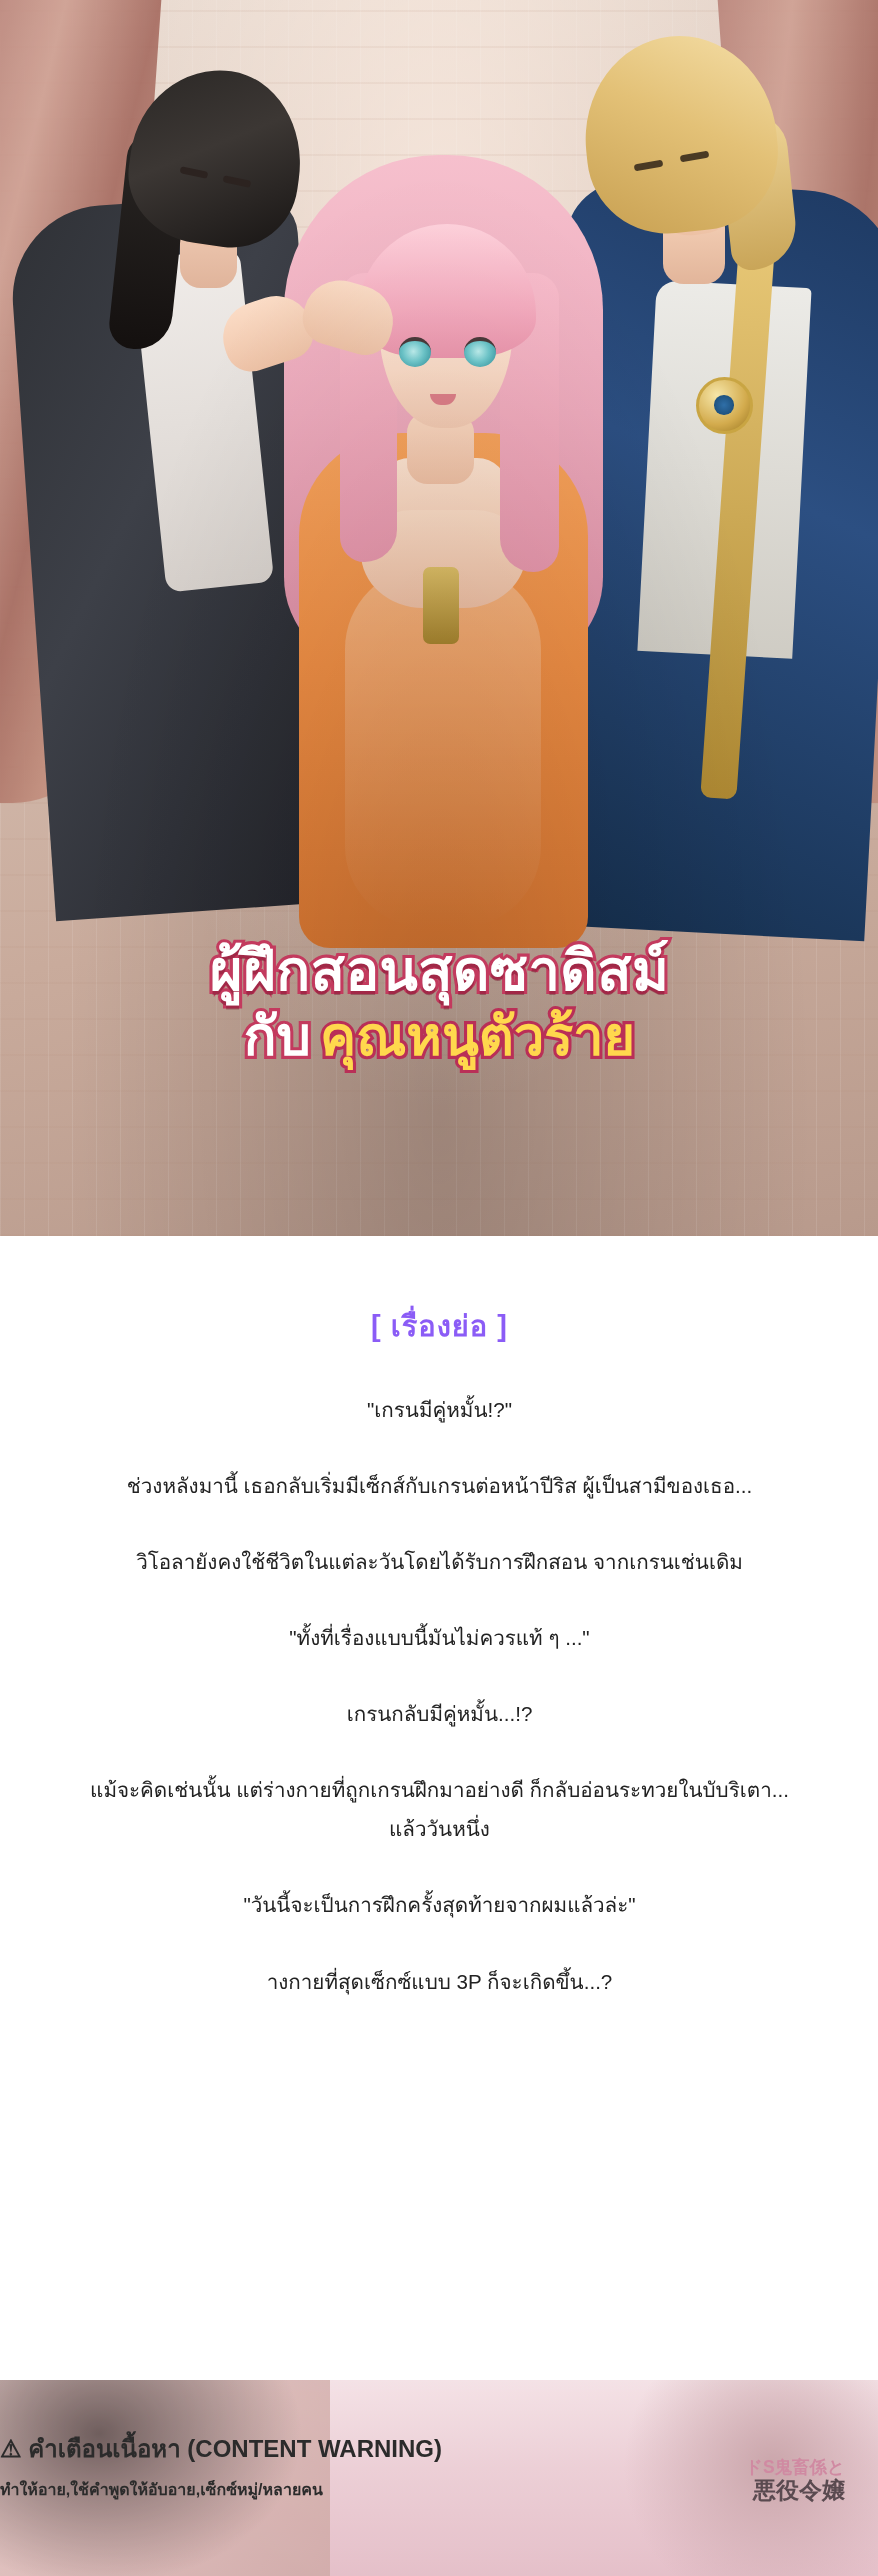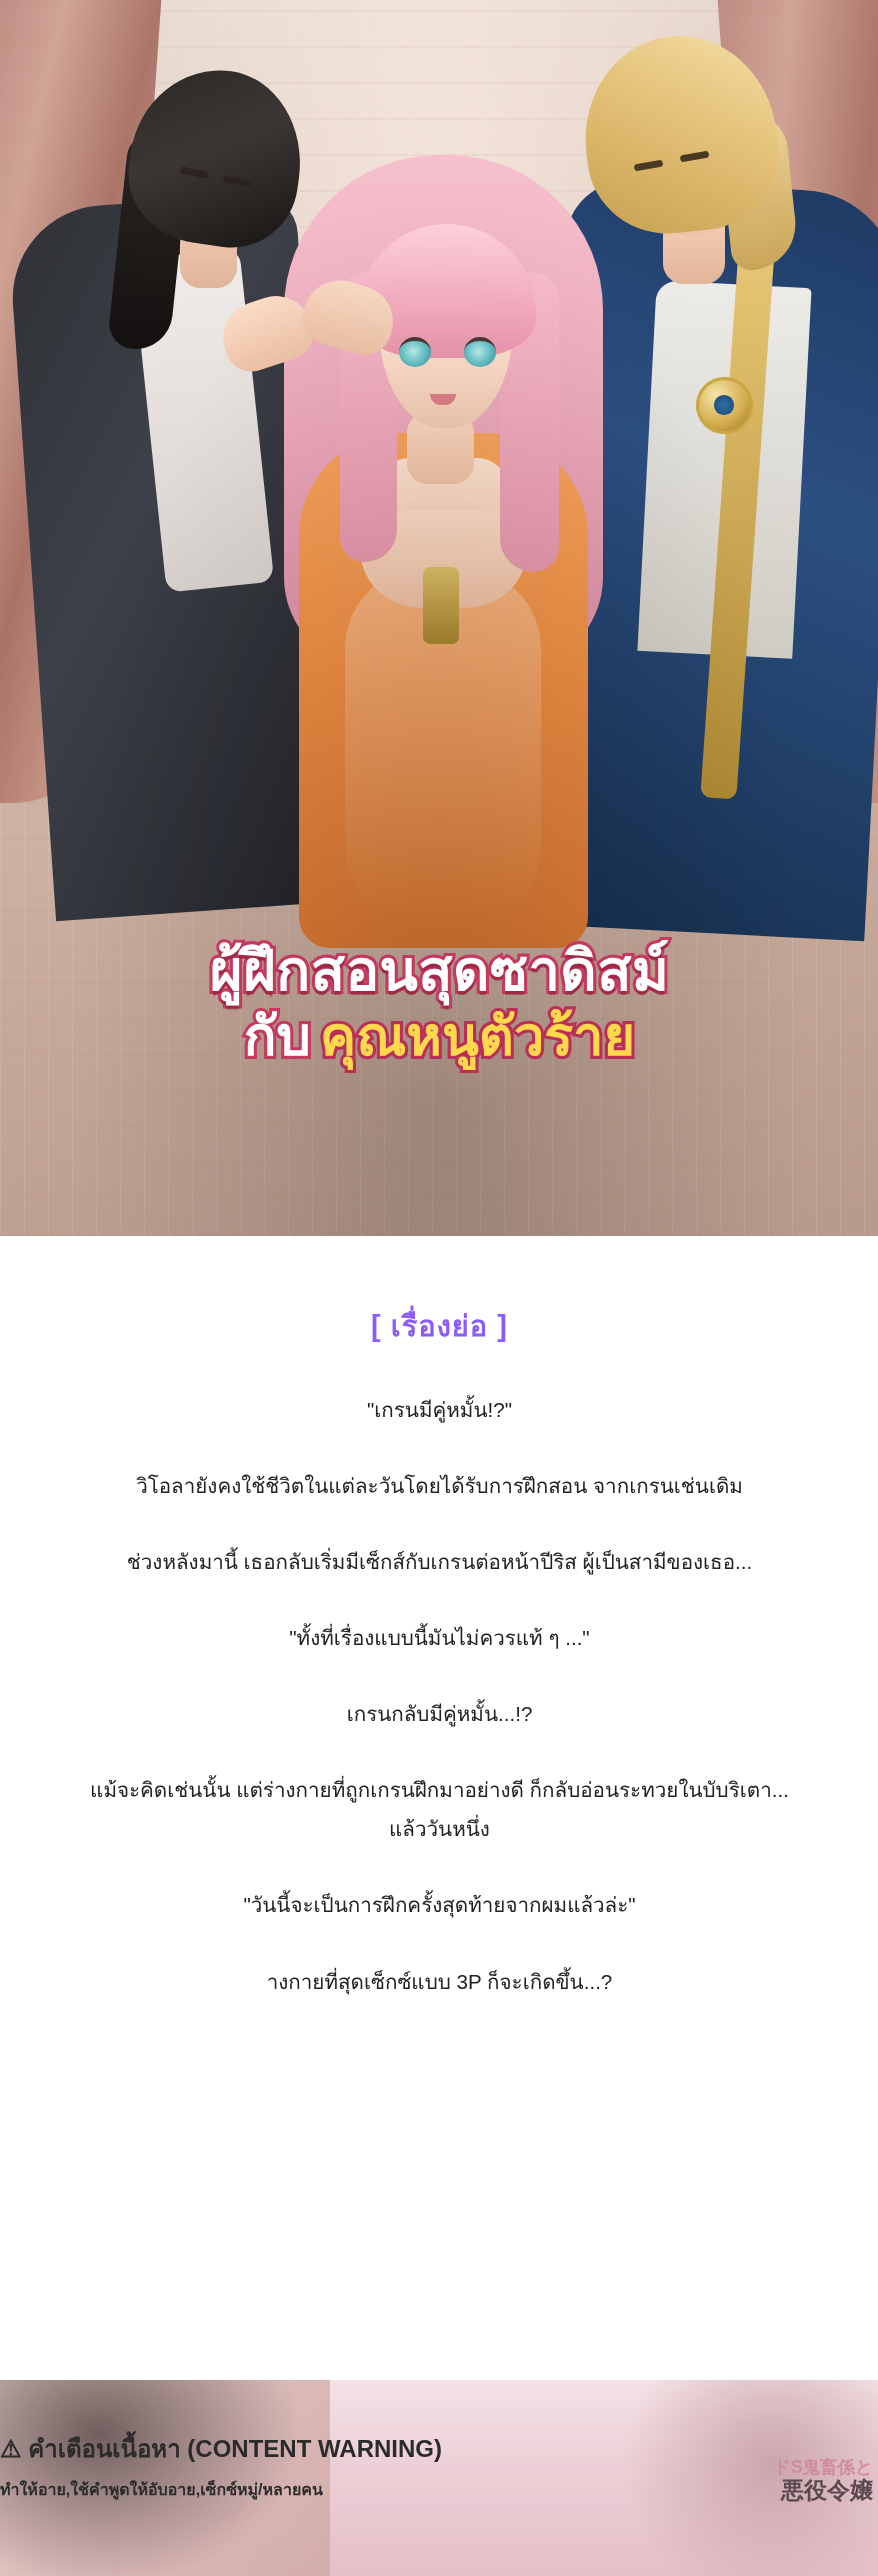--- a/index.html
+++ b/index.html
@@ -302,21 +302,21 @@
     position: absolute; left: 0; top: 49px; width: 803px;
     text-align: left;
   }
   .wb-line1 {
     font-size: 24px; font-weight: bold; color: #2b2b2b; margin-bottom: 9.3px;
   }
   .wb-line2 {
     font-size: 16px; font-weight: bold; color: #2b2b2b;
   }
   .wb-stamp {
-    position: absolute; right: 6px; top: 77px; width: 170px;
+    position: absolute; right: 34px; top: 77px; width: 170px;
     text-align: right; line-height: 1.15;
   }
   .wb-stamp .s1 { font-size: 17.5px; font-weight: bold; color: #d08aa2; }
   .wb-stamp .s2 { font-size: 23px; font-weight: bold; color: #5a4a50; }
 </style>
 </head>
 <body>
 
 <div class="page">
 
@@ -377,24 +377,24 @@
       <div class="title-line1">ผู้ฝึกสอนสุดซาดิสม์</div>
       <div class="title-line2">
         <span class="t-a">กับ</span><span class="t-b">คุณหนูตัวร้าย</span>
       </div>
     </div>
   </div>
 
   <div class="synopsis">
     <div class="syn-head">[ เรื่องย่อ ]</div>
     <p class="syn-p">"เกรนมีคู่หมั้น!?"</p>
+    <p class="syn-p">ช่วงหลังมานี้ เธอกลับเริ่มมีเซ็กส์กับเกรนต่อหน้าปีริส
+ผู้เป็นสามีของเธอ...</p>
     <p class="syn-p">วิโอลายังคงใช้ชีวิตในแต่ละวันโดยได้รับการฝึกสอน
 จากเกรนเช่นเดิม</p>
-    <p class="syn-p">ช่วงหลังมานี้ เธอกลับเริ่มมีเซ็กส์กับเกรนต่อหน้าปีริส
-ผู้เป็นสามีของเธอ...</p>
     <p class="syn-p">"ทั้งที่เรื่องแบบนี้มันไม่ควรแท้ ๆ ..."</p>
     <p class="syn-p">เกรนกลับมีคู่หมั้น...!?</p>
     <p class="syn-p">แม้จะคิดเช่นนั้น แต่ร่างกายที่ถูกเกรนฝึกมาอย่างดี
 ก็กลับอ่อนระทวยในบับริเตา...
 แล้ววันหนึ่ง</p>
     <p class="syn-p">"วันนี้จะเป็นการฝึกครั้งสุดท้ายจากผมแล้วล่ะ"</p>
     <p class="syn-p">างกายที่สุดเซ็กซ์แบบ 3P ก็จะเกิดขึ้น...?</p>
   </div>
 
   <div class="warning-band">

